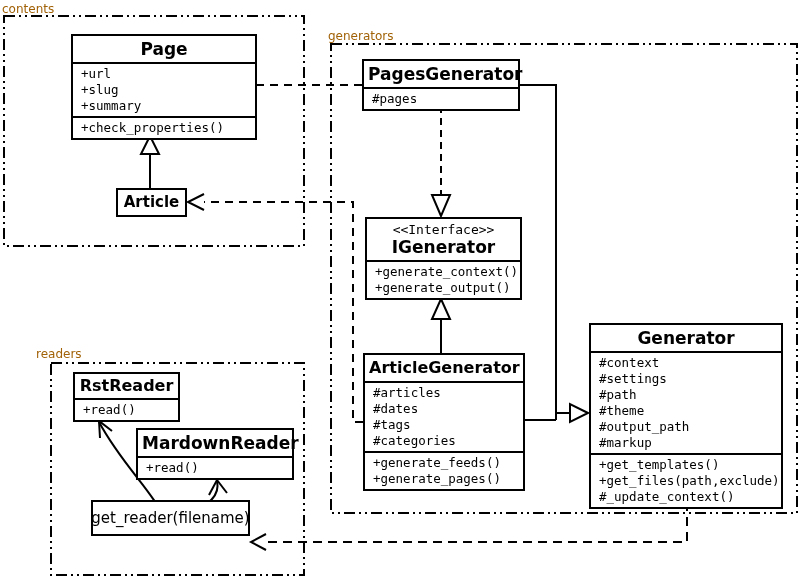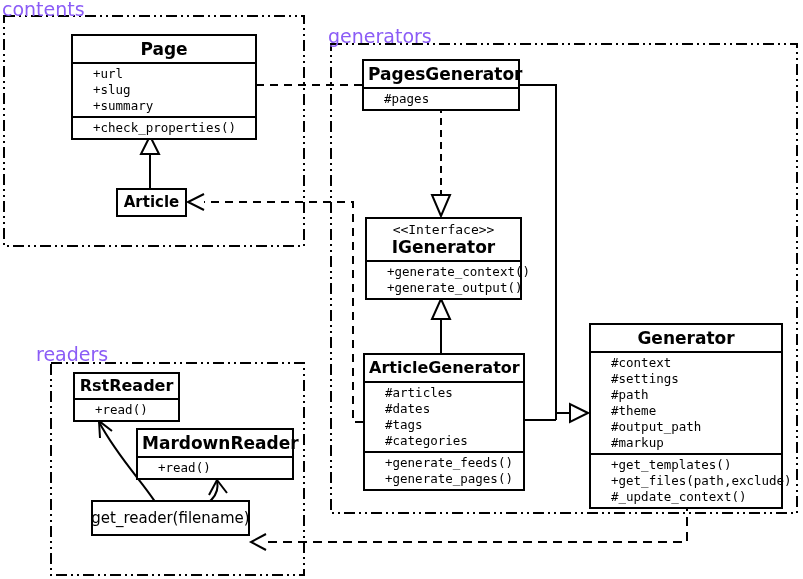--- a/index.html
+++ b/index.html
@@ -1,27 +1,27 @@
 <!DOCTYPE html>
 <html><head>
 <meta charset="utf-8">
 <style>
   html,body{margin:0;padding:0;background:#fff;}
   #canvas{position:relative;width:803px;height:579px;background:#fff;overflow:hidden;
           font-family:"DejaVu Sans","Liberation Sans",sans-serif;color:#000;}
   #wires{position:absolute;left:0;top:0;z-index:1;}
-  .pkg-label{position:absolute;z-index:2;font-size:19px;line-height:18px;color:#8b5cf6;}
+  .pkg-label{position:absolute;z-index:2;font-size:12px;line-height:18px;color:#a16207;}
   .uml-class{position:absolute;z-index:3;background:#fff;border:2px solid #000;box-sizing:border-box;}
   .uml-title{font-weight:bold;font-size:17px;line-height:20px;text-align:center;padding:3px 4px 3px;white-space:nowrap;}
   .uml-title.small{font-size:15px;line-height:17px;padding:4px 4px;}
   .stereotype{font-family:"DejaVu Sans Mono","Liberation Mono",monospace;font-weight:normal;
               font-size:13px;line-height:14px;text-align:center;white-space:nowrap;}
   .sec{border-top:2px solid #000;padding:2px 0 2px;}
   .mline{font-family:"DejaVu Sans Mono","Liberation Mono",monospace;font-size:12.5px;line-height:16px;
-         padding:0 20px;white-space:pre;}
+         padding:0 8px;white-space:pre;}
   .plainbox{display:flex;align-items:center;justify-content:center;font-size:15px;white-space:nowrap;}
 </style>
 </head>
 <body>
 
 <div id="canvas">
 
   <svg id="wires" width="803" height="579" viewBox="0 0 803 579">
 
     <rect x="4" y="16" width="300" height="230" fill="none" stroke="#000" stroke-width="2" stroke-dasharray="11 4 2 4 2 4"></rect>

